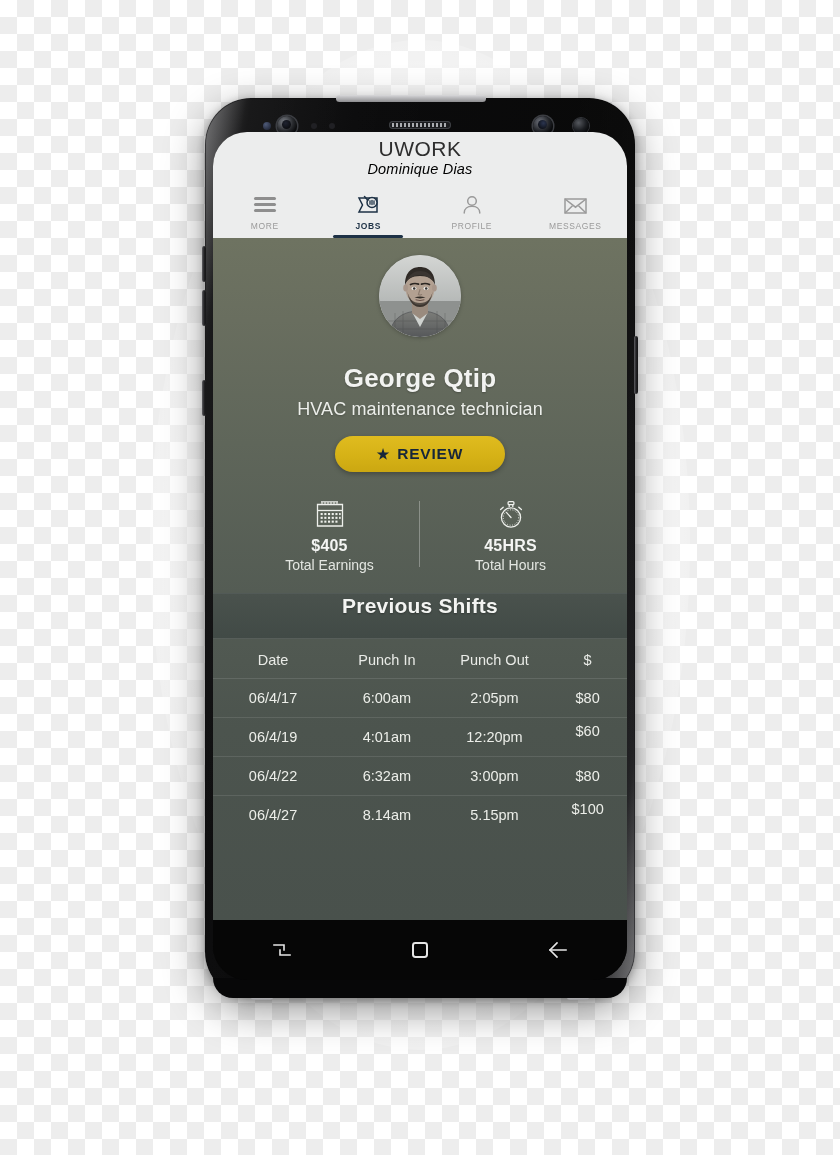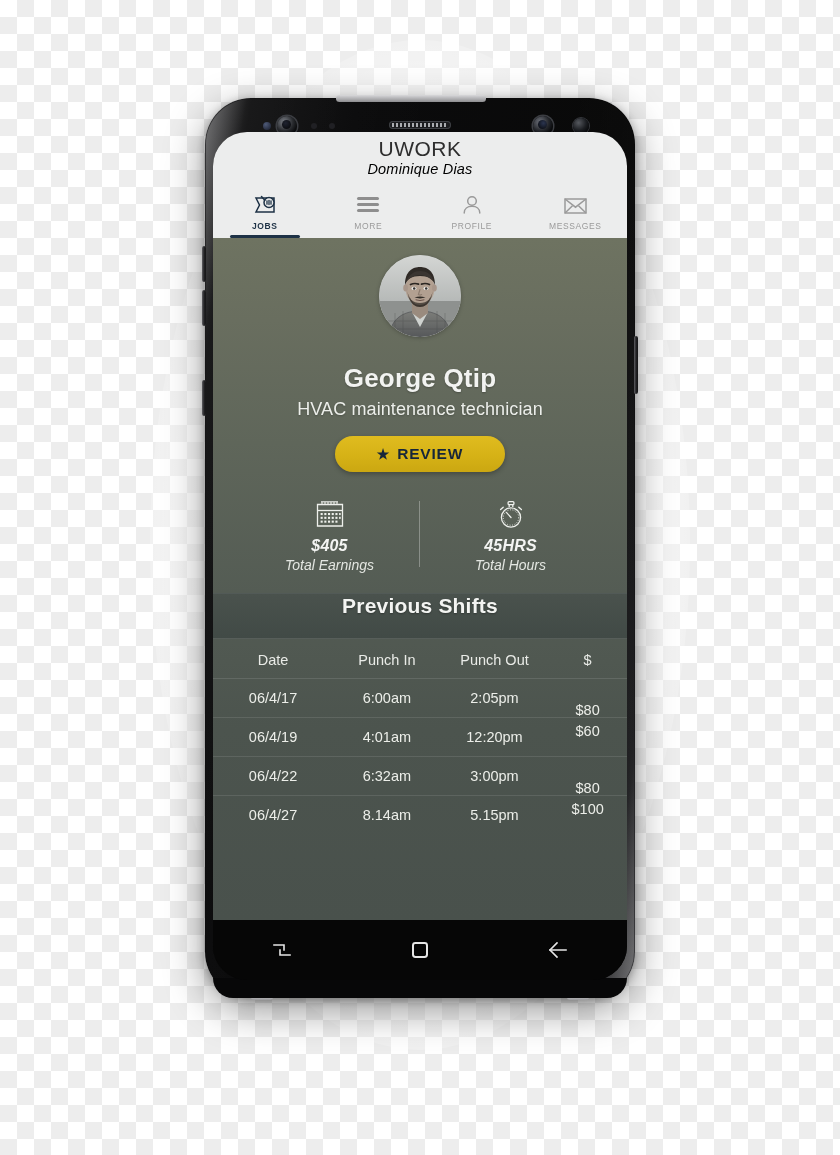--- a/index.html
+++ b/index.html
@@ -288,21 +288,20 @@
     cursor: pointer;
     box-shadow: 0 2px 5px rgba(0,0,0,0.28);
   }
   .review-star { font-size: 14px; line-height: 1; }
 
   
   .stats {
     display: flex;
     margin-top: 25px;
     padding: 0 26px;
-    font-style: italic;
   }
   .stat {
     flex: 1;
     text-align: center;
     position: relative;
   }
   .stat + .stat::before {
     content: "";
     position: absolute;
     left: -1px; top: 4px; bottom: 6px;
@@ -360,21 +359,21 @@
     text-align: center;
     padding: 11px 0;
     border-bottom: 1px solid rgba(255,255,255,0.10);
   }
   .shift-table tr:last-child td { border-bottom: none; }
   .col-date { width: 29%; }
   .col-in   { width: 26%; }
   .col-out  { width: 26%; }
   .col-amt  { width: 19%; }
   .amt-hi { position: relative; top: -6px; }
-  .amt-lo { position: relative; top: 12px; }
+  .amt-lo { position: relative; top: 0px; }
 
   
   .navbar {
     flex: 0 0 auto;
     height: 60px;
     background: #060606;
     display: flex;
     align-items: center;
     position: relative;
     z-index: 2;
@@ -422,45 +421,45 @@
     <div class="sensor sensor-cam3"></div>
   </div>
 
   <div class="screen">
 
     <div class="app-header">
       <div class="app-title">UWORK</div>
       <div class="app-subtitle">Dominique Dias</div>
 
       <div class="tabbar">
+
+        <div class="tab">
+          <div class="icon-wrap">
+            <div class="hamburger">
+              <span></span>
+                <span></span>
+                <span></span>
+            </div>
+          </div>
+          <span class="tab-label">MORE</span>
+          <div class="underline"></div>
+        </div>
 
         <div class="tab active">
           <div class="icon-wrap">
             <svg class="ico" width="26" height="23" viewBox="0 0 26 23" fill="none" stroke="#1e3246" stroke-width="1.5">
               <path d="M4 5 H22 V19 H4 L7.5 12 Z"></path>
               <circle cx="17" cy="9.5" r="5" fill="#eceded" stroke="#1e3246" stroke-width="1.5"></circle>
               <line x1="12.8" y1="7.2" x2="9.5" y2="3.6" stroke-linecap="round"></line>
               <line x1="15" y1="7.8" x2="15" y2="11.2" stroke-width="1.3" stroke-linecap="round"></line>
               <line x1="17" y1="7.4" x2="17" y2="11.6" stroke-width="1.3" stroke-linecap="round"></line>
               <line x1="19" y1="7.8" x2="19" y2="11.2" stroke-width="1.3" stroke-linecap="round"></line>
             </svg>
           </div>
           <span class="tab-label">JOBS</span>
-          <div class="underline"></div>
-        </div>
-
-        <div class="tab">
-          <div class="icon-wrap">
-            <div class="hamburger">
-              <span></span>
-                <span></span>
-                <span></span>
-            </div>
-          </div>
-          <span class="tab-label">MORE</span>
           <div class="underline"></div>
         </div>
 
         <div class="tab">
           <div class="icon-wrap">
             <svg class="ico" width="24" height="23" viewBox="0 0 24 23" fill="none" stroke="#9a9a9a" stroke-width="1.5">
               <circle cx="12" cy="8" r="4.3"></circle>
               <path d="M4.2 20 C4.2 15.6 7.6 13.3 12 13.3 C16.4 13.3 19.8 15.6 19.8 20" stroke-linecap="round"></path>
             </svg>
           </div>

